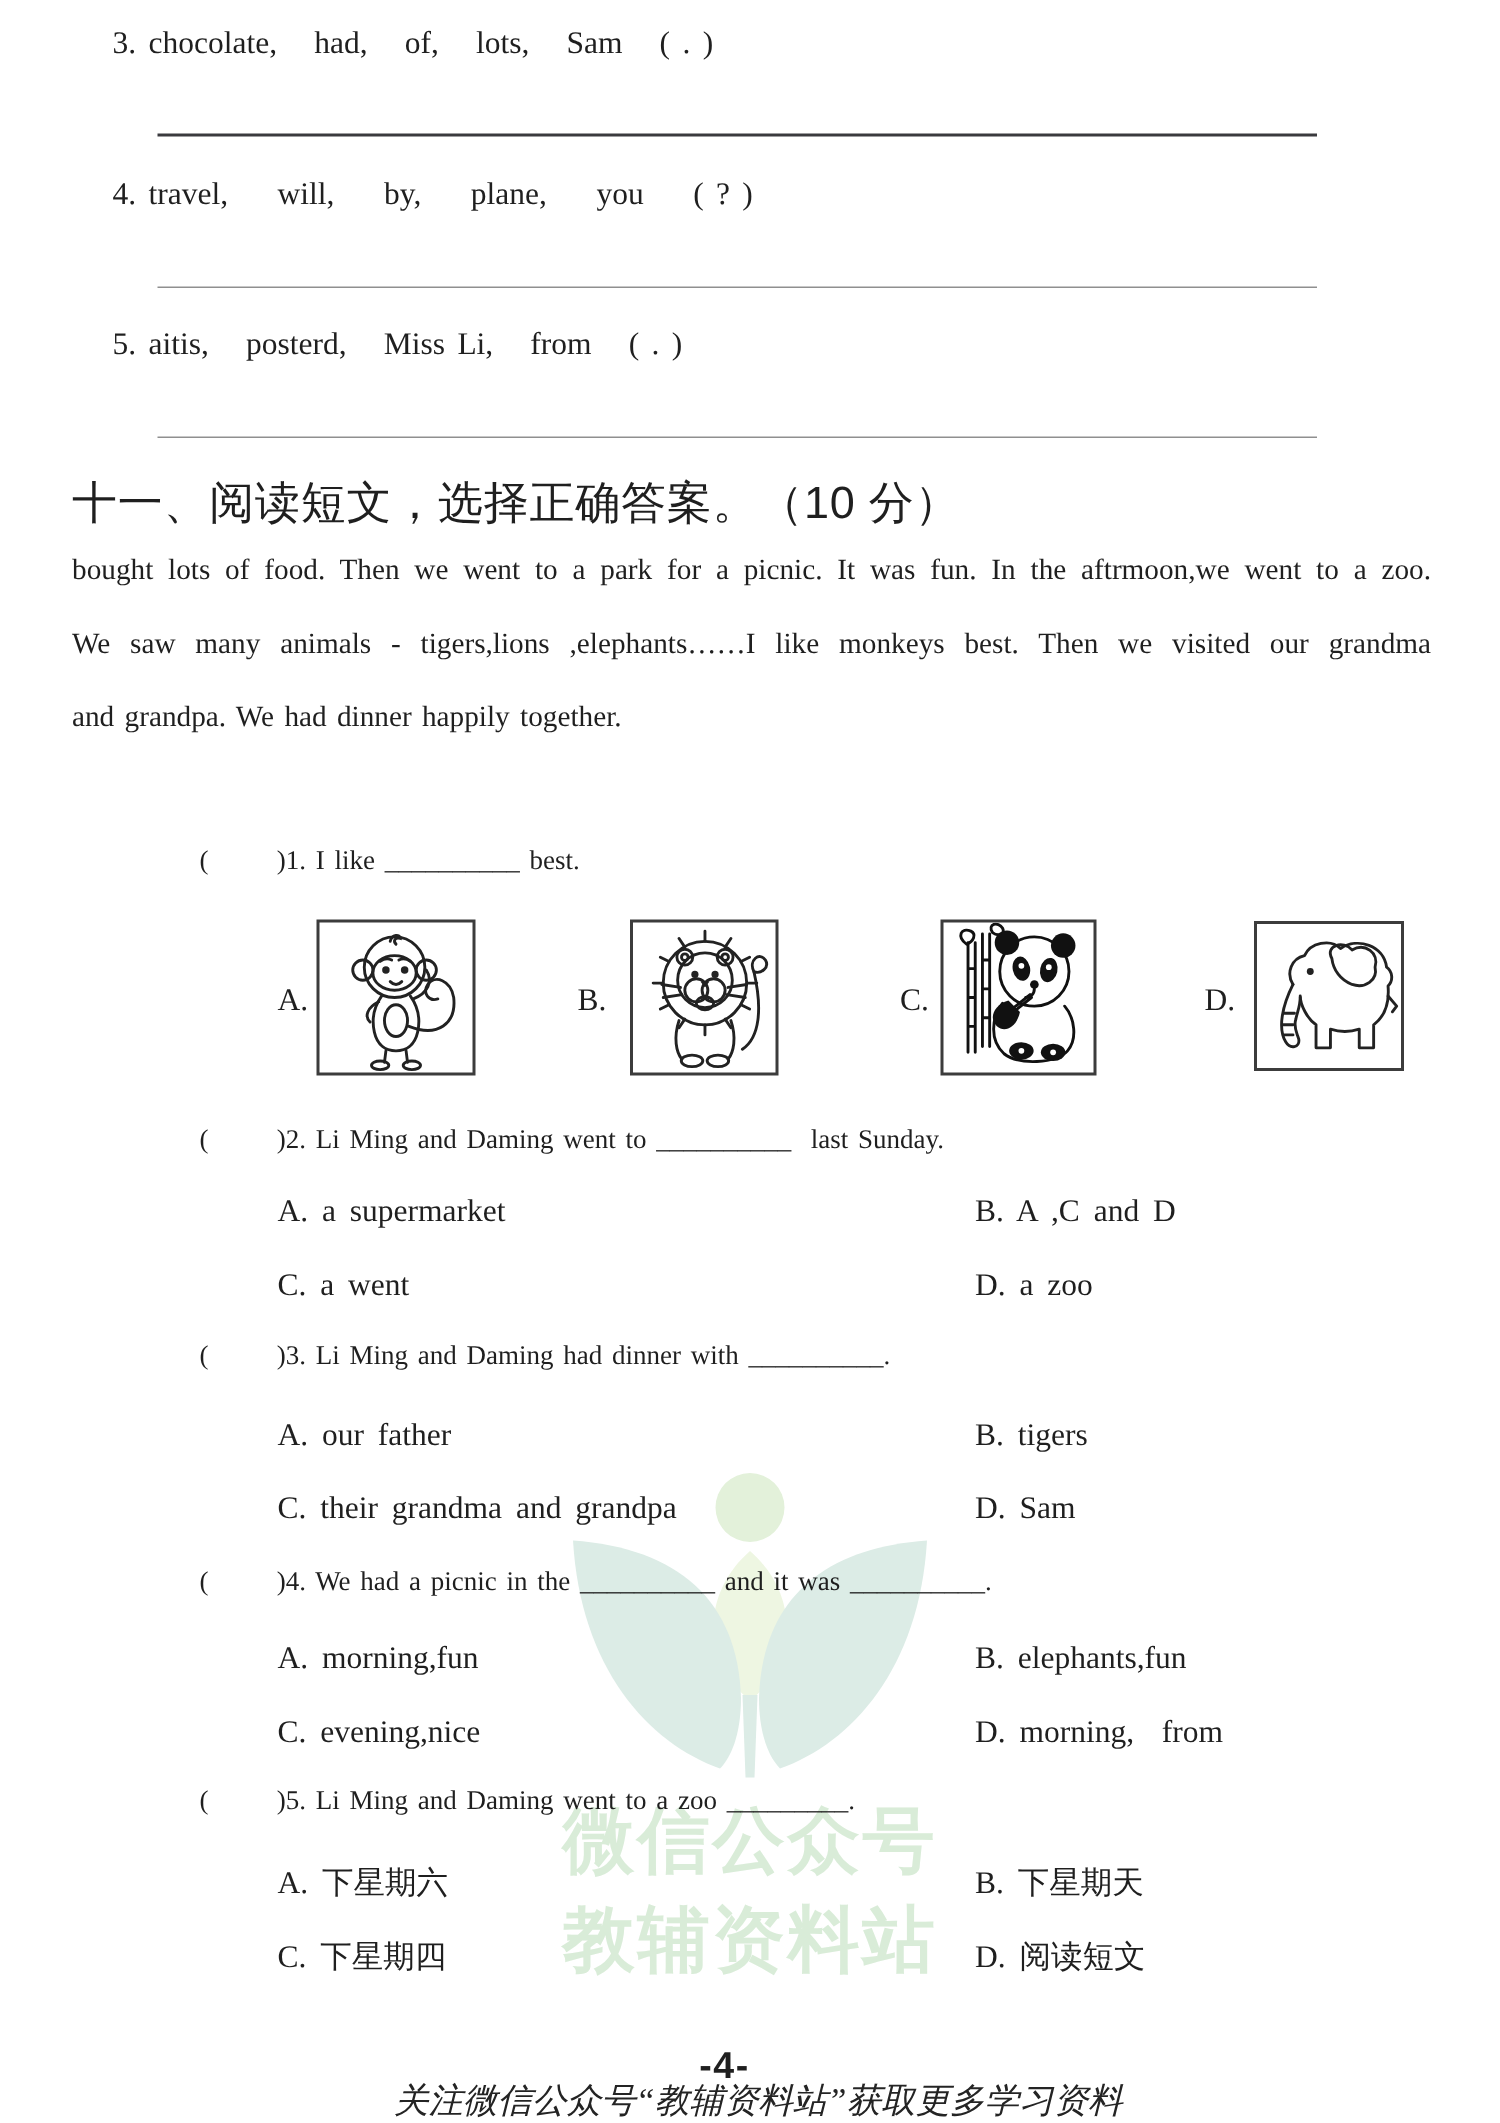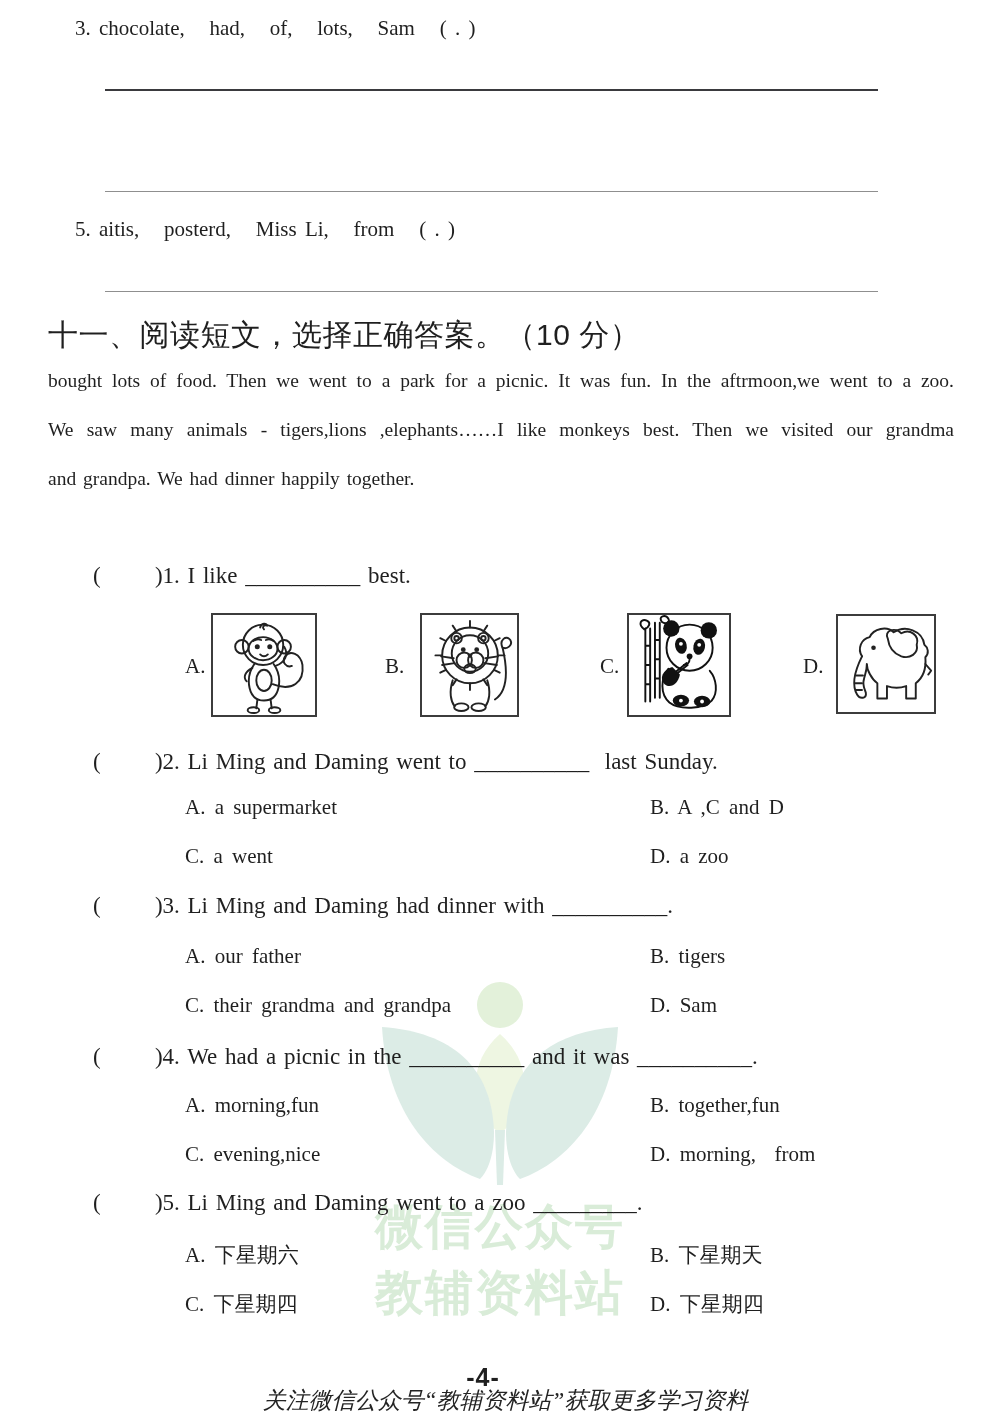--- a/index.html
+++ b/index.html
@@ -1,20 +1,20 @@
 <!DOCTYPE html>
 <html><head>
 <meta charset="utf-8">
 <style>
   html,body{margin:0;padding:0;background:#ffffff;}
   .page{position:relative;width:1000px;height:1415px;background:#ffffff;
         font-family:"Liberation Serif","DejaVu Serif",serif;color:#1f1f1f;overflow:hidden;}
   .abs{position:absolute;}
   .t{font-size:21px;white-space:pre;word-spacing:3px;}
-  .stem{font-size:23px;white-space:pre;word-spacing:2px;}
+  .stem{font-size:18px;white-space:pre;word-spacing:2px;margin-left:40px;}
   .opt{font-size:21px;white-space:pre;word-spacing:4px;}
   .ansline{position:absolute;left:105px;width:773px;height:0;}
   .ansline.dark{border-top:2px solid #3a3a3e;}
   .ansline.light{border-top:1px solid #8f8f8f;}
   .heading{font-family:"Liberation Sans","DejaVu Sans",sans-serif;font-weight:normal;font-size:30px;letter-spacing:0.5px;}
   .passage{width:906px;font-size:19.5px;word-spacing:2px;}
   .p-line{height:49px;line-height:49px;text-align:justify;text-align-last:justify;white-space:normal;}
   .p-line.first{text-indent:42px;}
   .p-line.last{text-align:left;text-align-last:left;}
   .imgbox{position:absolute;border:2px solid #3c3c3c;background:#fff;box-sizing:border-box;}
@@ -39,20 +39,21 @@
     <path d="M10,55 C80,60 120,95 122,160 C122,185 115,200 108,207 C60,190 15,140 10,55 Z" fill="#dcece6"></path>
     <path d="M246,55 C176,60 136,95 134,160 C134,185 141,200 148,207 C196,190 241,140 246,55 Z" fill="#dcece6"></path>
     <path d="M123,158 L133,158 L131,213 L125,213 Z" fill="#dcece6"></path>
   </svg>
   <div class="wm-text" style="top:1261px;">教辅资料站</div>
   <div class="wm-text" style="top:1195px;">微信公众号</div>
 
   <div class="abs t" style="left:75px;top:16px;">3. chocolate,   had,   of,   lots,   Sam   ( . )</div>
   <div class="ansline dark" style="top:89px;"></div>
 
+  <div class="abs t" style="left:75px;top:117px;">4. travel,    will,    by,    plane,    you    ( ? )</div>
   <div class="ansline light" style="top:191px;"></div>
 
   <div class="abs t" style="left:75px;top:217px;">5. aitis,   posterd,   Miss Li,   from   ( . )</div>
   <div class="ansline light" style="top:291px;"></div>
 
   <div class="abs heading" style="left:48px;top:315px;">十一、阅读短文，选择正确答案。（10 分）</div>
 
   <div class="abs passage" style="left:48px;top:356px;">
     <div class="p-line">bought lots of food. Then we went to a park for a picnic. It was fun. In the aftrmoon,we went to a zoo.</div>
     <div class="p-line">We saw many animals - tigers,lions ,elephants……I like monkeys best. Then we visited our grandma</div>
@@ -170,26 +171,26 @@
   <div class="abs opt" style="left:650px;top:844px;">D. a zoo</div>
 
   <div class="abs stem" style="left:93px;top:893px;">(       )3. Li Ming and Daming had dinner with __________.</div>
   <div class="abs opt" style="left:185px;top:944px;">A. our father</div>
   <div class="abs opt" style="left:650px;top:944px;">B. tigers</div>
   <div class="abs opt" style="left:185px;top:993px;">C. their grandma and grandpa</div>
   <div class="abs opt" style="left:650px;top:993px;">D. Sam</div>
 
   <div class="abs stem" style="left:93px;top:1044px;">(       )4. We had a picnic in the __________ and it was __________.</div>
   <div class="abs opt" style="left:185px;top:1093px;">A. morning,fun</div>
-  <div class="abs opt" style="left:650px;top:1093px;">B. together,fun</div>
+  <div class="abs opt" style="left:650px;top:1093px;">B. elephants,fun</div>
   <div class="abs opt" style="left:185px;top:1142px;">C. evening,nice</div>
   <div class="abs opt" style="left:650px;top:1142px;">D. morning,  from</div>
 
   <div class="abs stem" style="left:93px;top:1190px;">(       )5. Li Ming and Daming went to a zoo _________.</div>
   <div class="abs opt" style="left:185px;top:1241px;">A. 下星期六</div>
   <div class="abs opt" style="left:650px;top:1241px;">B. 下星期天</div>
   <div class="abs opt" style="left:185px;top:1290px;">C. 下星期四</div>
-  <div class="abs opt" style="left:650px;top:1290px;">D. 下星期四</div>
+  <div class="abs opt" style="left:650px;top:1290px;">D. 阅读短文</div>
 
   <div class="pageno">-4-</div>
   <div class="script">关注微信公众号“教辅资料站”获取更多学习资料</div>
 
 </div>
 
 </body></html>

